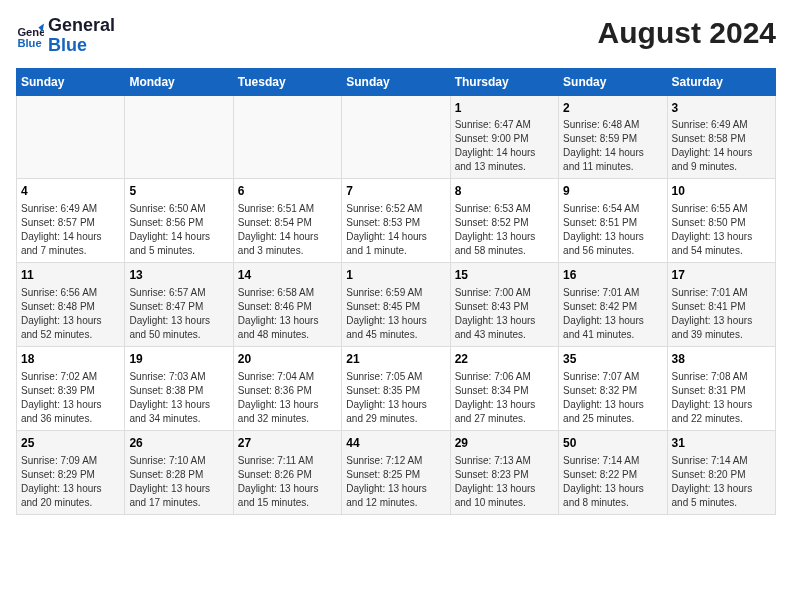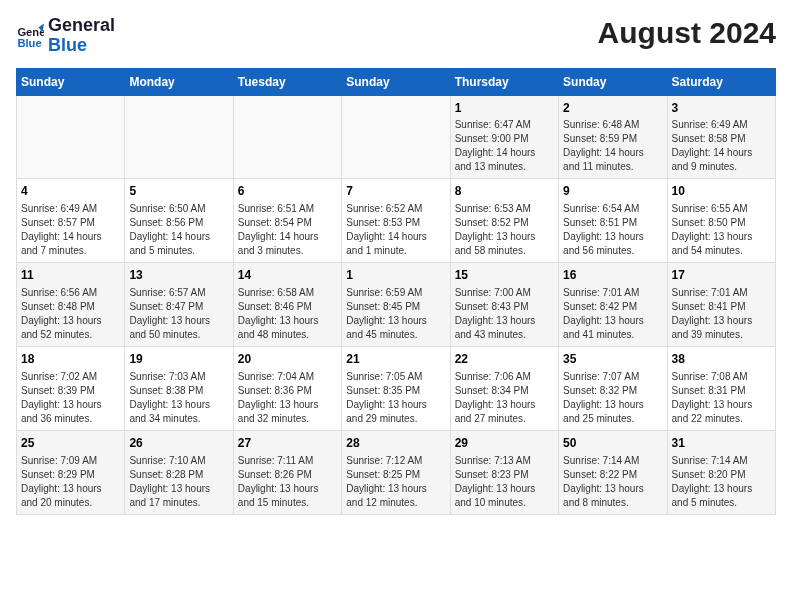--- a/index.html
+++ b/index.html
@@ -230,21 +230,21 @@
         </td>
         <td>
           <span class="day-num">26</span>
           <div class="day-info">Sunrise: 7:10 AM<br>Sunset: 8:28 PM<br>Daylight: 13 hours<br>and 17 minutes.</div>
         </td>
         <td>
           <span class="day-num">27</span>
           <div class="day-info">Sunrise: 7:11 AM<br>Sunset: 8:26 PM<br>Daylight: 13 hours<br>and 15 minutes.</div>
         </td>
         <td>
-          <span class="day-num">28</span>
+          <span class="day-num">44</span>
           <div class="day-info">Sunrise: 7:12 AM<br>Sunset: 8:25 PM<br>Daylight: 13 hours<br>and 12 minutes.</div>
         </td>
         <td>
           <span class="day-num">29</span>
           <div class="day-info">Sunrise: 7:13 AM<br>Sunset: 8:23 PM<br>Daylight: 13 hours<br>and 10 minutes.</div>
         </td>
         <td>
           <span class="day-num">50</span>
           <div class="day-info">Sunrise: 7:14 AM<br>Sunset: 8:22 PM<br>Daylight: 13 hours<br>and 8 minutes.</div>
         </td>

